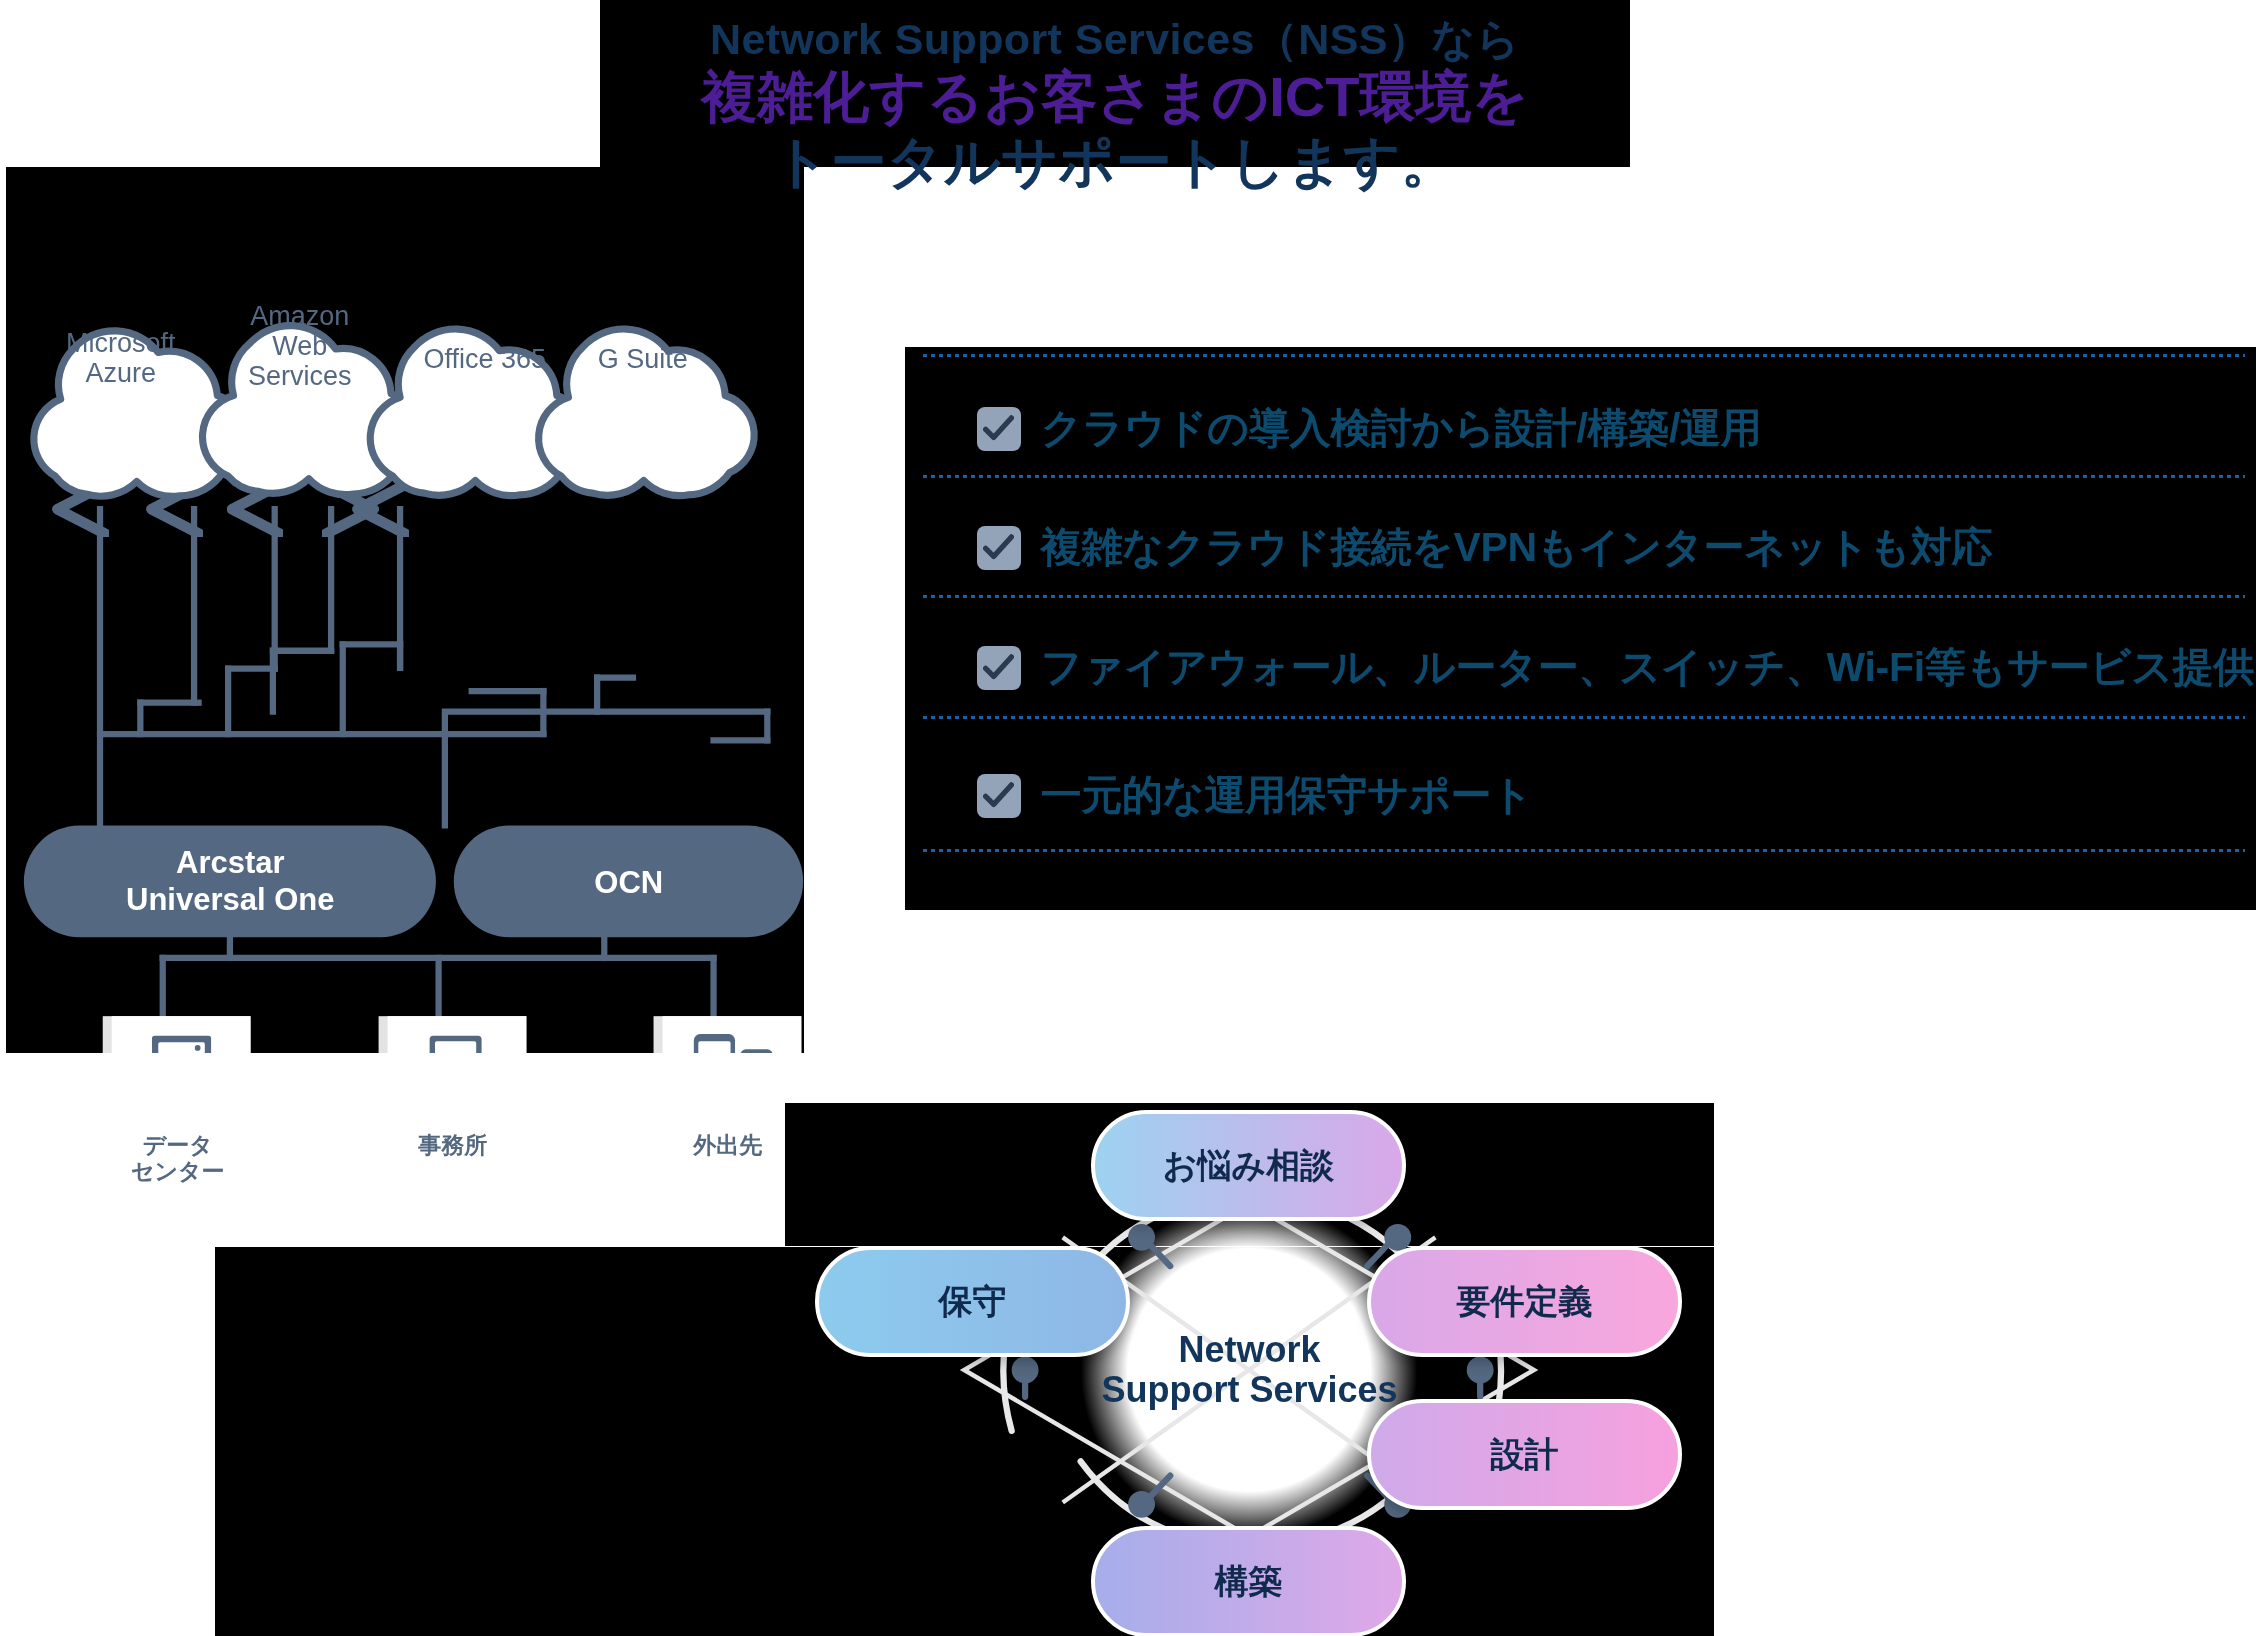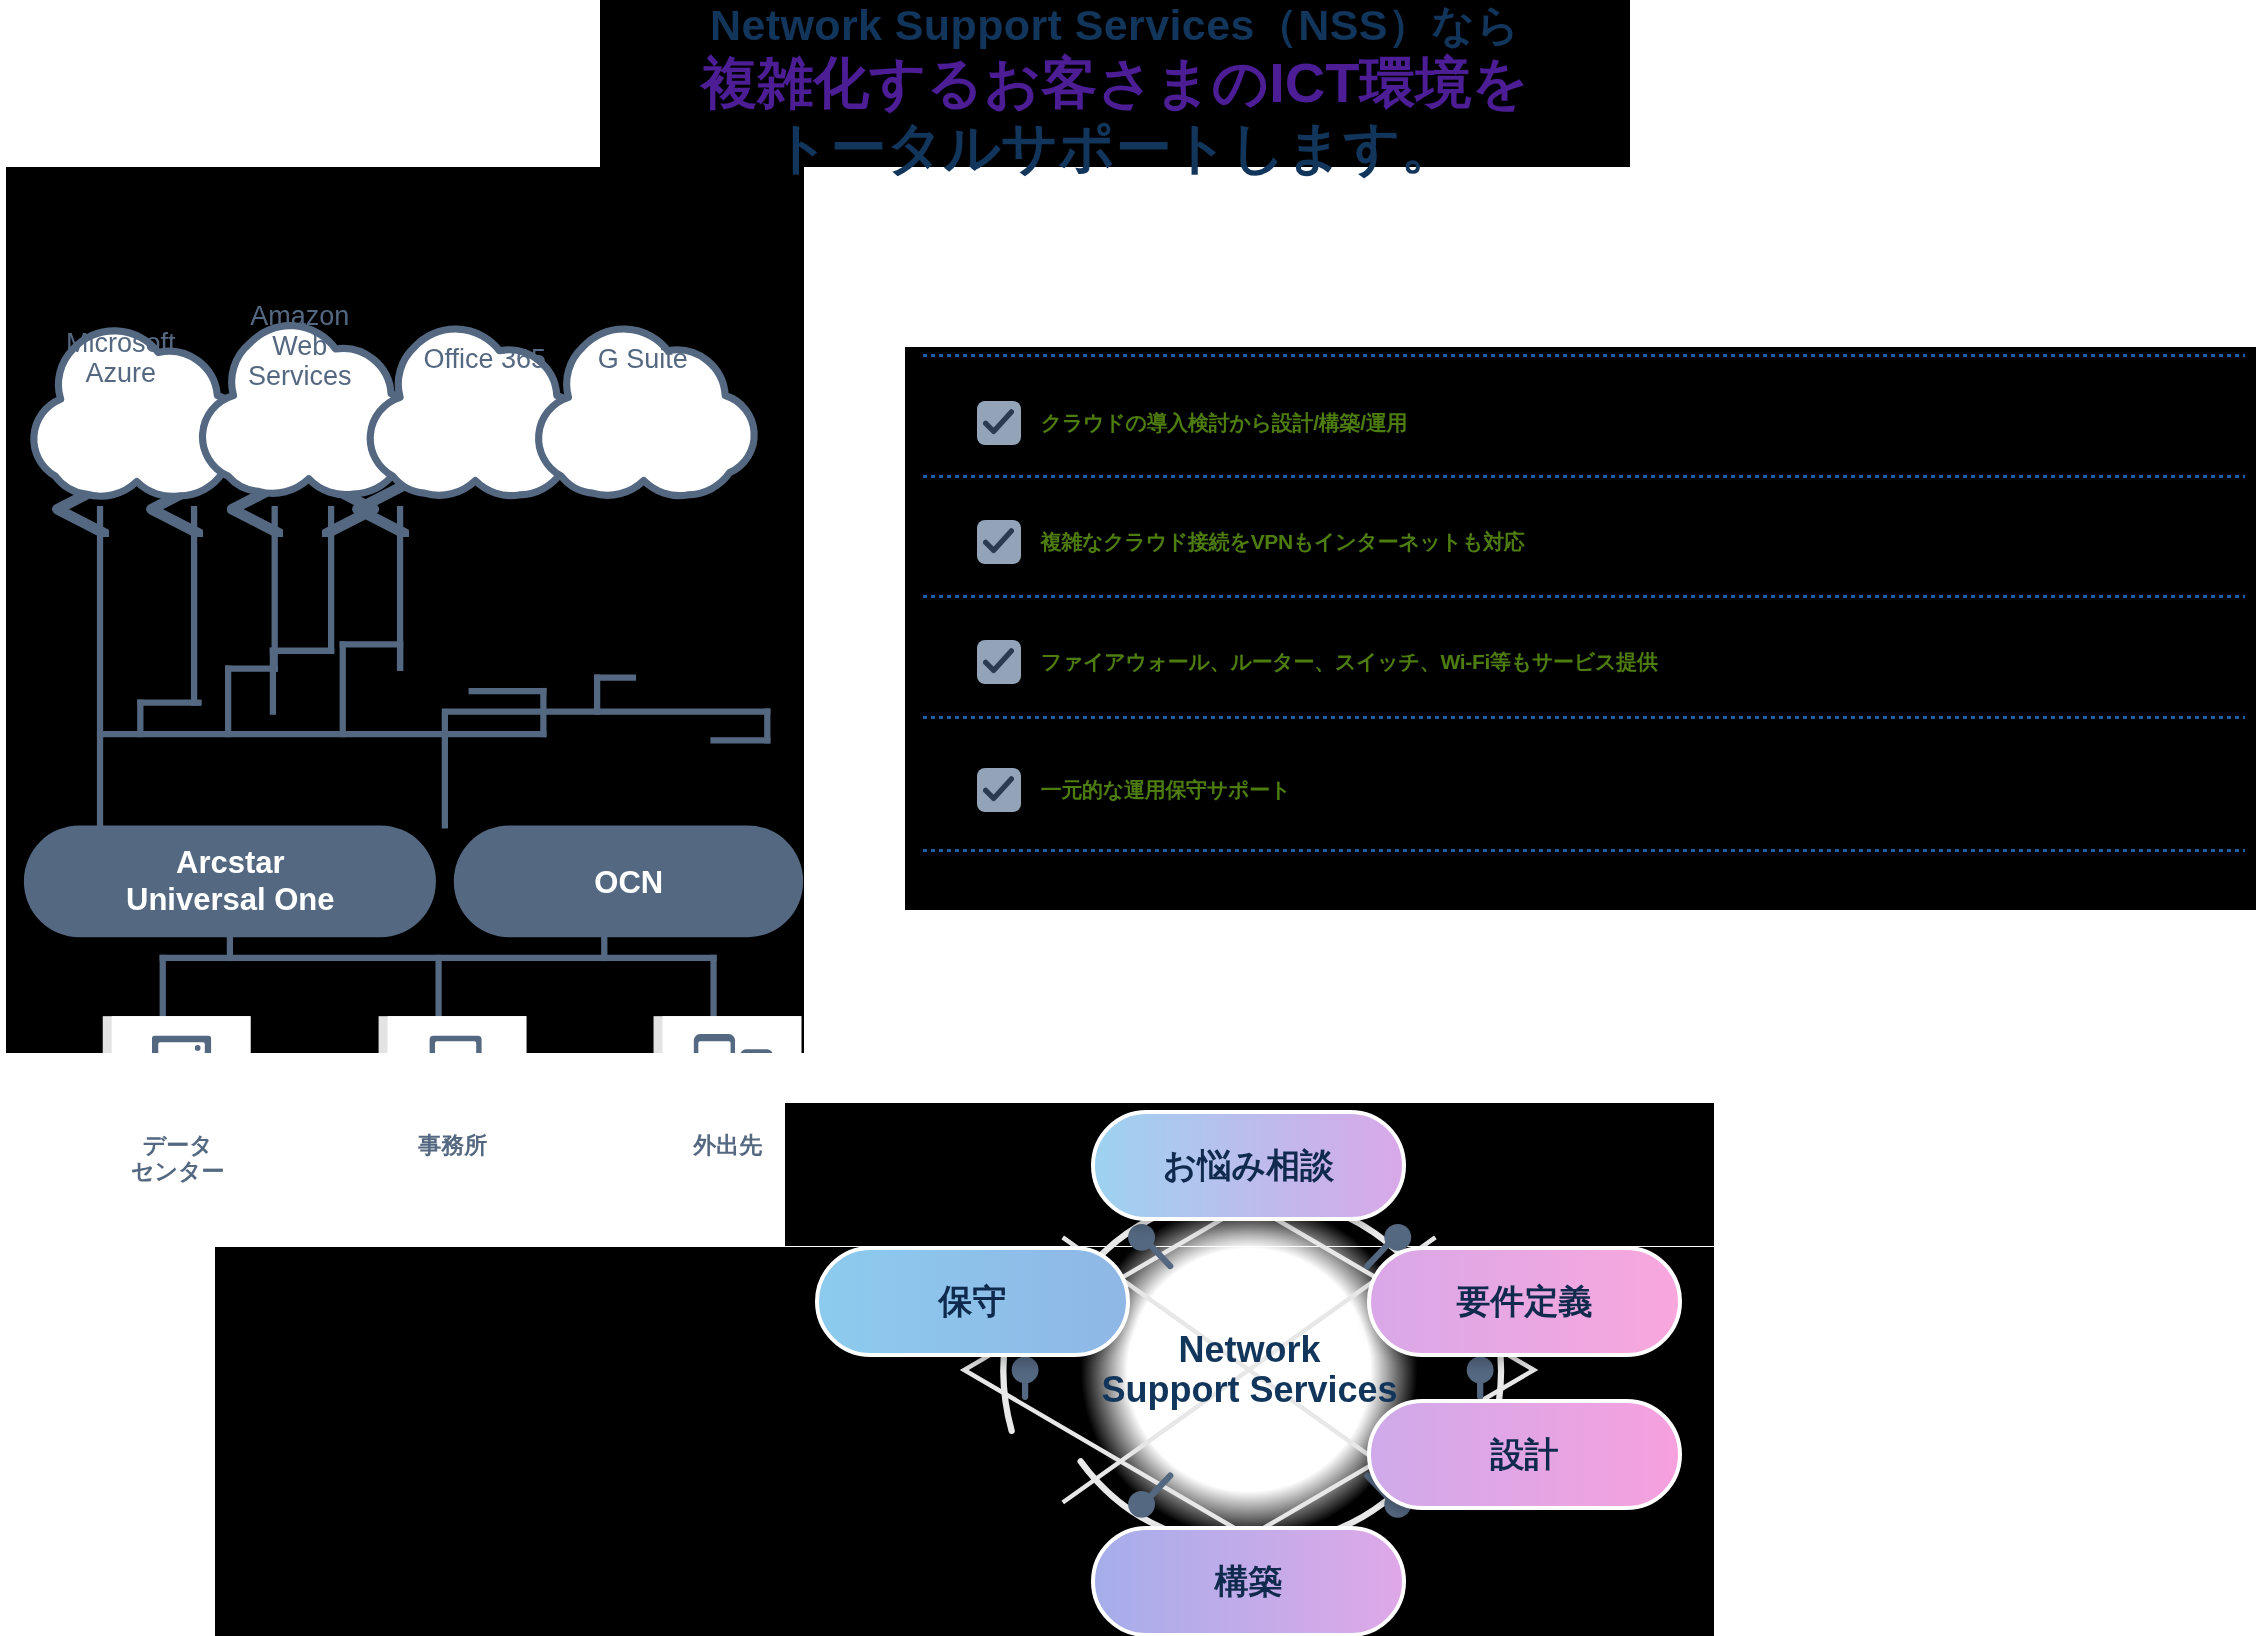--- a/index.html
+++ b/index.html
@@ -16,21 +16,21 @@
   #panel-header   { left: 600px;  top: 0px;    width: 1030px; height: 167px; }
   #panel-left     { left: 6.3px;    top: 167px;  width: 798px;  height: 886px; }
   #panel-right    { left: 905px; top: 347px;  width: 1352px; height: 563px; }
   #panel-bottom-a { left: 785px;  top: 1103px; width: 929px; height: 143px; }
   #panel-bottom-b { left: 215px;  top: 1247px; width: 1499px; height: 390px; }
 
   
   #header-block {
     position: absolute; left: 600px; top: 0px; width: 1030px; height: 167px;
     display: flex; flex-direction: column; align-items: center; justify-content: flex-start;
-    padding-top: 1px;
+    padding-top: 15px;
   }
   .hdr-line1 {
     color: #12355b; font-size: 43px; font-weight: 700; letter-spacing: 0.4px;
     line-height: 1.15; white-space: nowrap;
   }
   .hdr-line2 {
     color: #4c1d95; font-size: 56px; font-weight: 800; letter-spacing: 0px;
     line-height: 1.12; white-space: nowrap; margin-top: 1.8px;
   }
   .hdr-line3 {
@@ -60,21 +60,21 @@
   #checklist { position: absolute; left: 905px; top: 347px; width: 1352px; height: 563px; }
   .check-row {
     position: absolute; left: 72px; display: flex; align-items: center; gap: 19.7px;
   }
   .check-box {
     width: 44px; height: 44px; border-radius: 8px; background: #93a3b8;
     flex: 0 0 auto; position: relative;
   }
   .check-box svg { position: absolute; left: 6.3px; top: 8px; }
   .check-text {
-    color: #4d7c0f; font-size: 21px; font-weight: 700; white-space: nowrap;
+    color: #0c4a6e; font-size: 41px; font-weight: 700; white-space: nowrap;
     letter-spacing: -0.3px;
     text-align: right;
   }
   .divider-dotted {
     position: absolute; left: 18px; width: 1322px; height: 2.7px;
     background-image: repeating-linear-gradient(to right, #1b5fa6 0px, #1b5fa6 3.6px, transparent 3.6px, transparent 8px);
   }
 
   
   #cycle { position: absolute; left: 785px; top: 1103px; width: 929px; height: 533px; }

